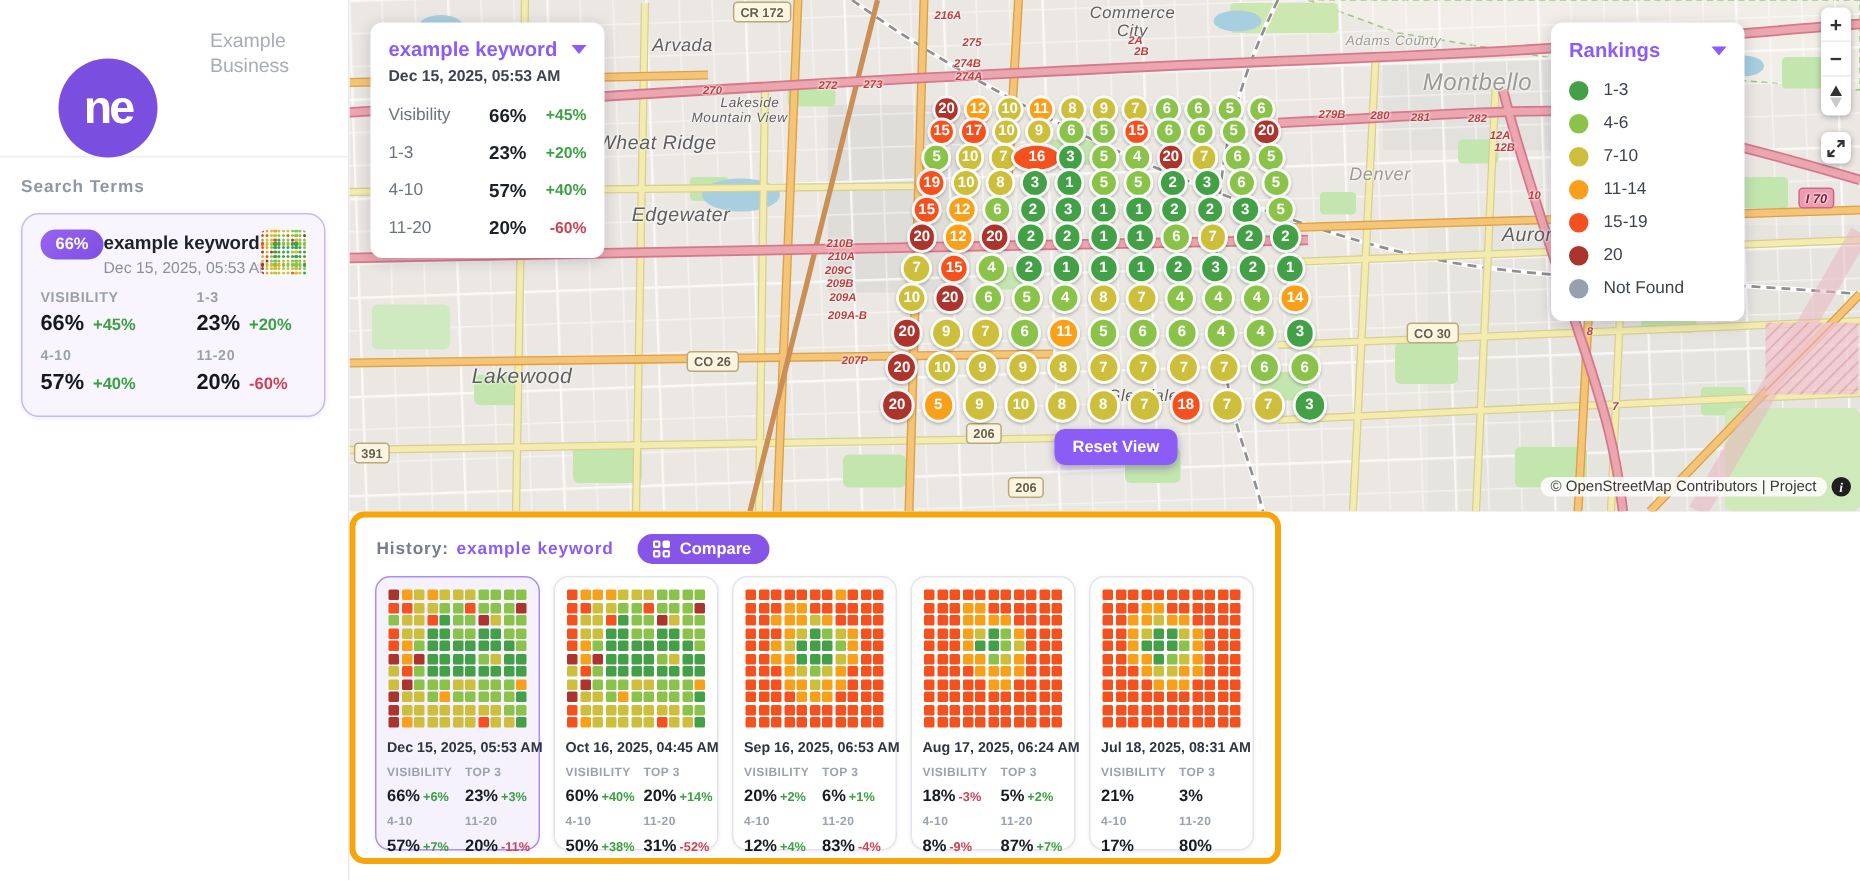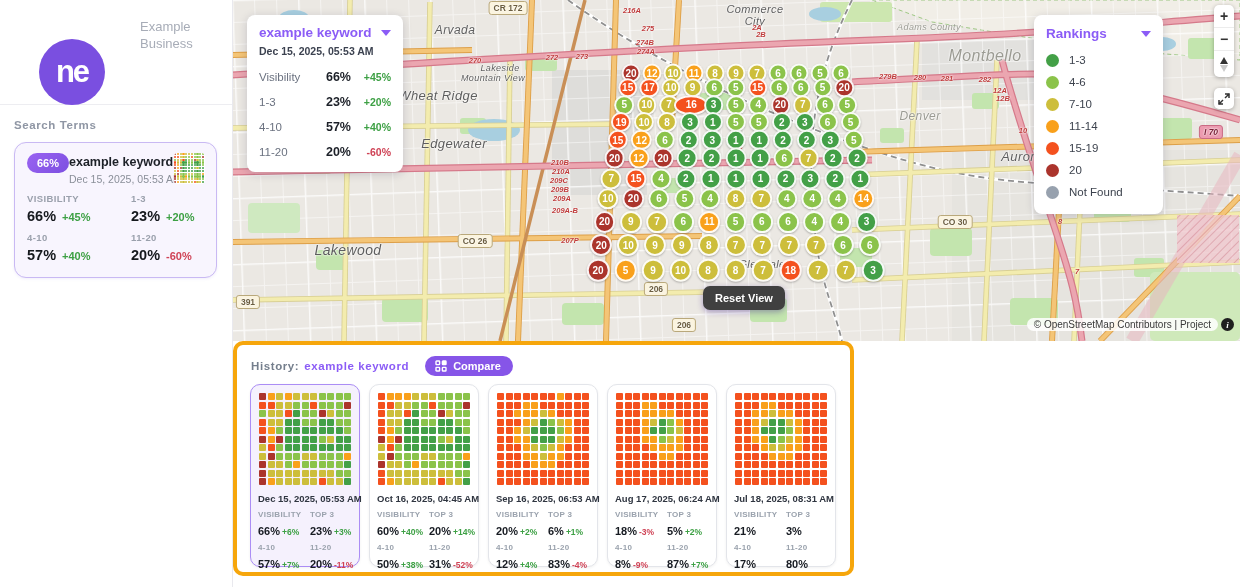--- a/index.html
+++ b/index.html
@@ -77,21 +77,21 @@
             font-size:14px;font-weight:700;color:#333;border-bottom:1px solid #ececec;}
   .ctrl-btn:last-child{border-bottom:none;}
   .compass{flex-direction:column;gap:1px;height:26px;}
   .tri-up{width:0;height:0;border-left:4px solid transparent;border-right:4px solid transparent;
           border-bottom:7px solid #333;}
   .tri-down{width:0;height:0;border-left:4px solid transparent;border-right:4px solid transparent;
             border-top:7px solid #c9c9c9;}
   .fs-btn{position:absolute;left:982px;top:88px;width:20px;height:21px;background:#fff;border-radius:5px;
           z-index:3;display:flex;align-items:center;justify-content:center;cursor:pointer;
           box-shadow:0 1px 4px rgba(0,0,0,.3);}
-  .reset-btn{position:absolute;left:471px;top:286px;z-index:3;background:#404040;color:#fff;
+  .reset-btn{position:absolute;left:471px;top:286px;z-index:3;background:#8b5cf6;color:#fff;
              border:none;border-radius:7px;padding:6px 12px;font-size:11px;font-weight:700;
              font-family:"Liberation Sans",sans-serif;cursor:pointer;box-shadow:0 2px 6px rgba(60,30,140,.4);}
   .attrib-wrap{position:absolute;right:6px;top:318px;z-index:3;display:flex;align-items:center;gap:3px;}
   .attrib{background:rgba(255,255,255,.85);border-radius:8px;padding:1px 7px;font-size:10px;color:#3a3a3a;}
   .info-dot{width:13px;height:13px;border-radius:50%;background:#1f1f1f;color:#fff;font-size:9px;
             font-style:italic;font-weight:700;display:flex;align-items:center;justify-content:center;
             font-family:"Liberation Serif",serif;cursor:pointer;}
 
   
   .history{position:absolute;left:233px;top:341px;width:621px;height:235px;background:#fff;

